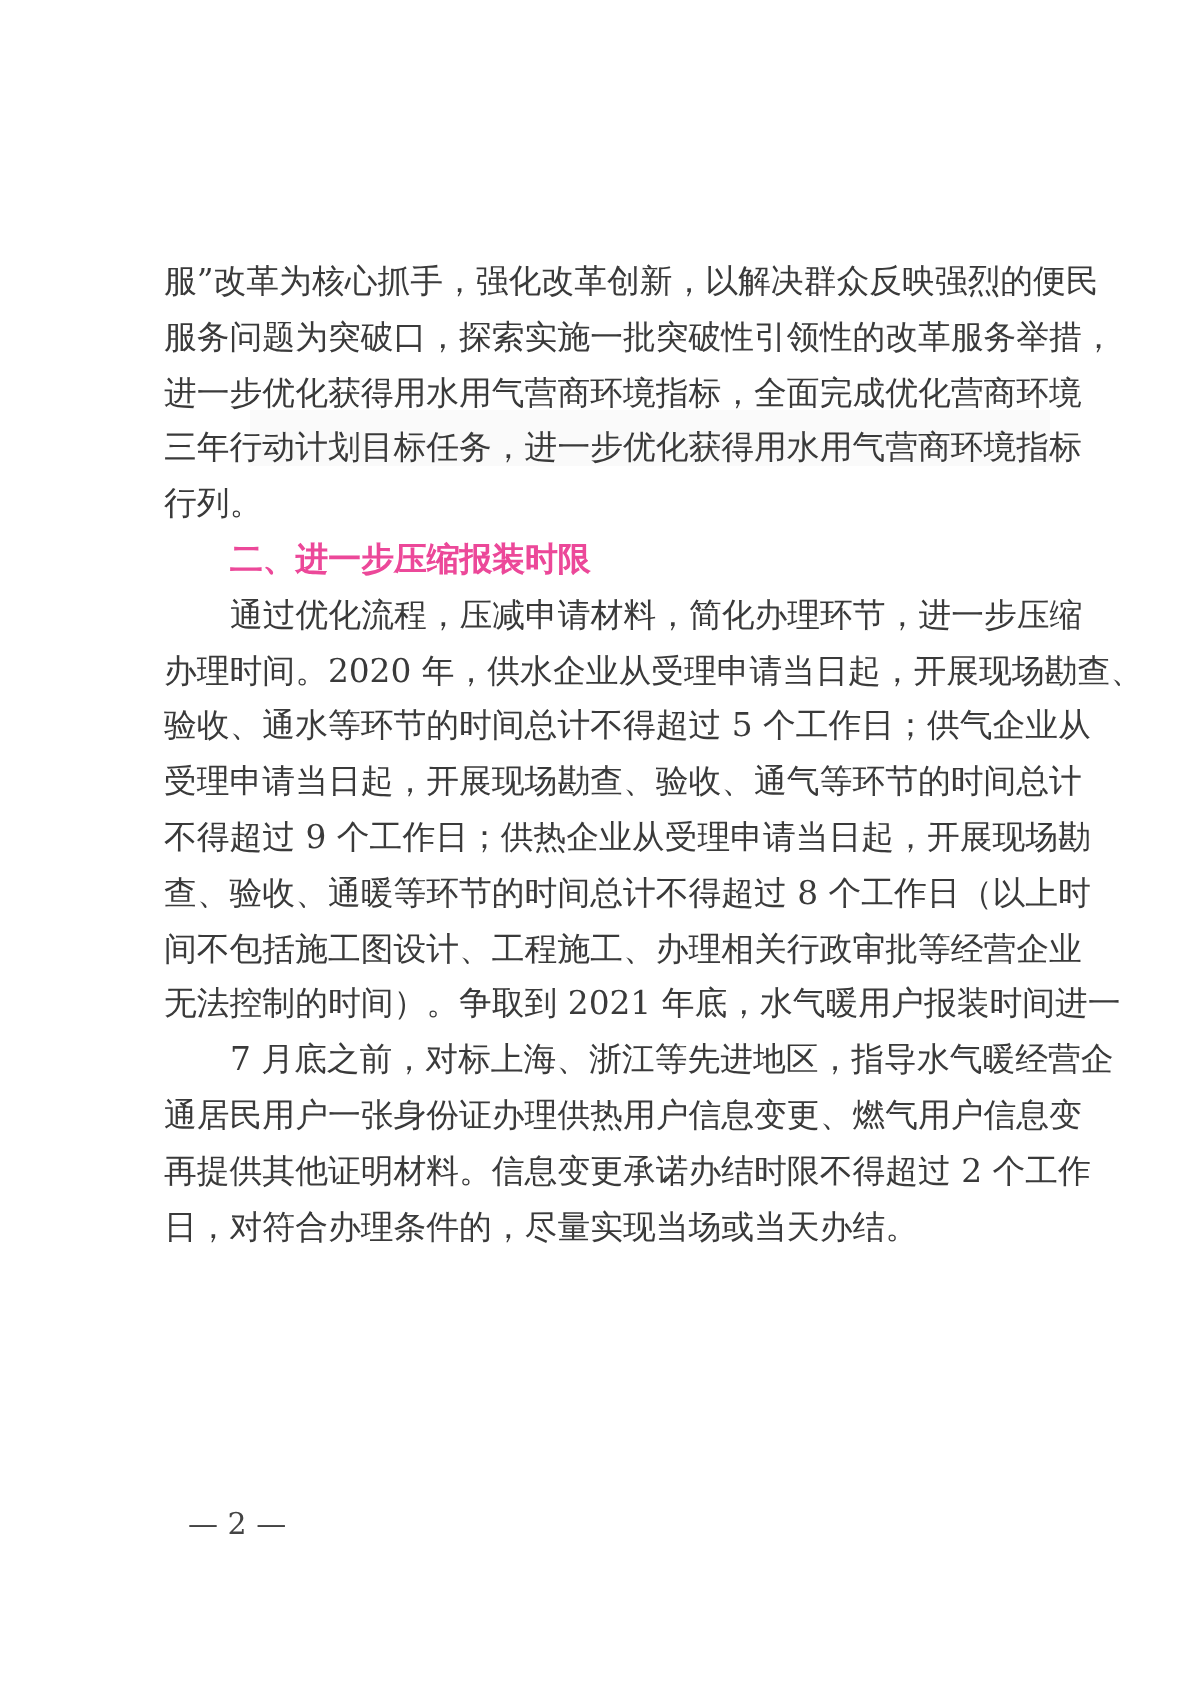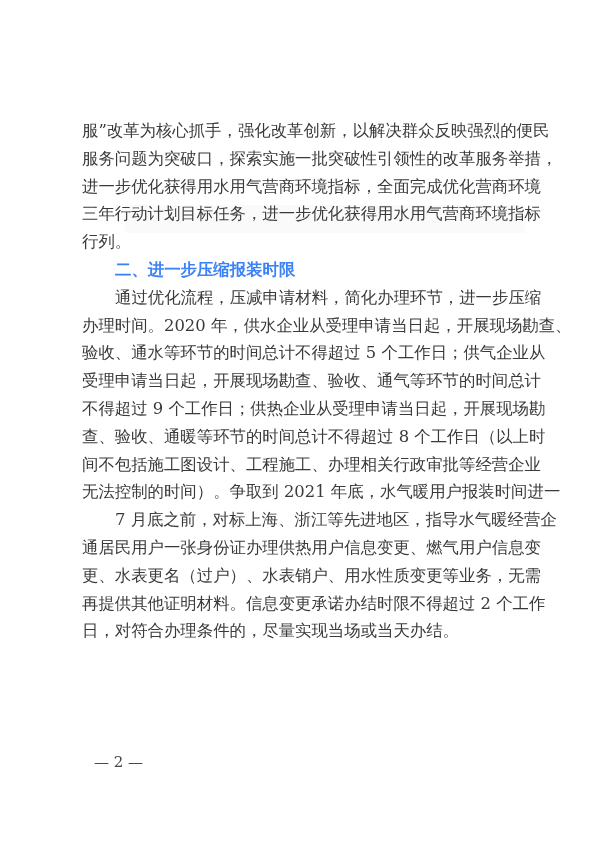--- a/index.html
+++ b/index.html
@@ -11,21 +11,21 @@
       width: 600px;
       height: 848px;
       position: relative;
       overflow: hidden;
       font-family: "DejaVu Serif", "Liberation Serif", serif;
       color: #3a3a3a;
     }
     .page {
       position: absolute;
       left: 82px;
-      top: 117px;
+      top: 127px;
       width: 442px;
     }
     .line {
       height: 27.8px;
       line-height: 27.8px;
       font-size: 16.4px;
       white-space: nowrap;
       text-align: justify;
       text-align-last: justify;
       letter-spacing: 0px;
@@ -36,21 +36,21 @@
     .line.indent {
       padding-left: 33px;
     }
     .heading {
       height: 27.8px;
       line-height: 27.8px;
       font-size: 16.4px;
       padding-left: 33px;
       font-family: "DejaVu Sans", "Liberation Sans", sans-serif;
       font-weight: bold;
-      color: #3b82f6;
+      color: #ec4899;
       white-space: nowrap;
     }
     .page-number {
       position: absolute;
       left: 94px;
       top: 753px;
       font-size: 15px;
       color: #444444;
       font-family: "DejaVu Serif", "Liberation Serif", serif;
       white-space: nowrap;
@@ -90,20 +90,19 @@
     <div class="line">不得超过 9 个工作日；供热企业从受理申请当日起，开展现场勘</div>
     <div class="line">查、验收、通暖等环节的时间总计不得超过 8 个工作日（以上时</div>
     <div class="line">间不包括施工图设计、工程施工、办理相关行政审批等经营企业</div>
     <div class="line">无法控制的时间）。争取到 2021 年底，水气暖用户报装时间进一</div>
   </div>
 
 
   <div>
     <div class="line indent">7 月底之前，对标上海、浙江等先进地区，指导水气暖经营企</div>
     <div class="line">通居民用户一张身份证办理供热用户信息变更、燃气用户信息变</div>
-    <div class="line">更、水表更名（过户）、水表销户、用水性质变更等业务，无需</div>
     <div class="line">再提供其他证明材料。信息变更承诺办结时限不得超过 2 个工作</div>
     <div class="line last">日，对符合办理条件的，尽量实现当场或当天办结。</div>
   </div>
 
 </div>
 
 <div class="page-number">— 2 —</div>
 
 </body></html>

